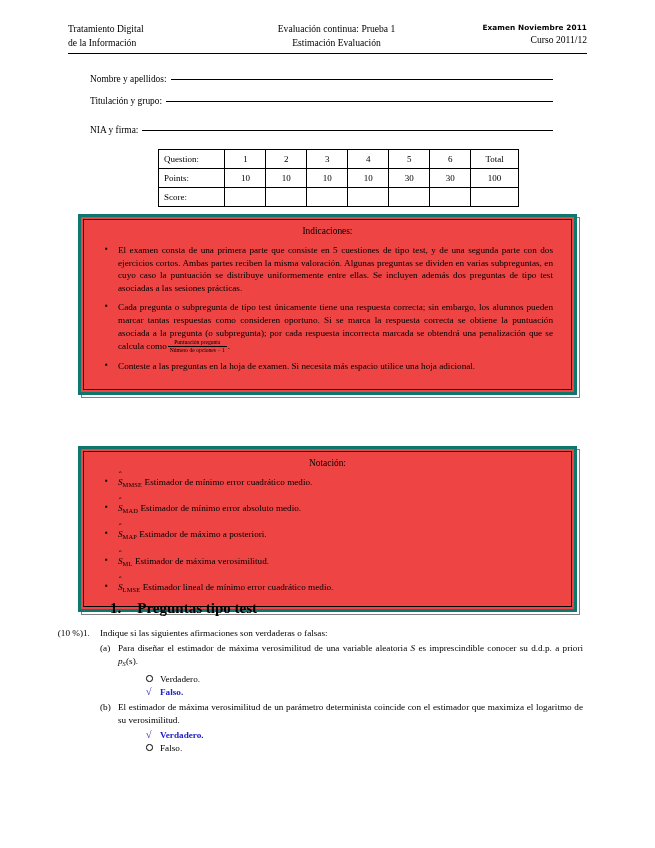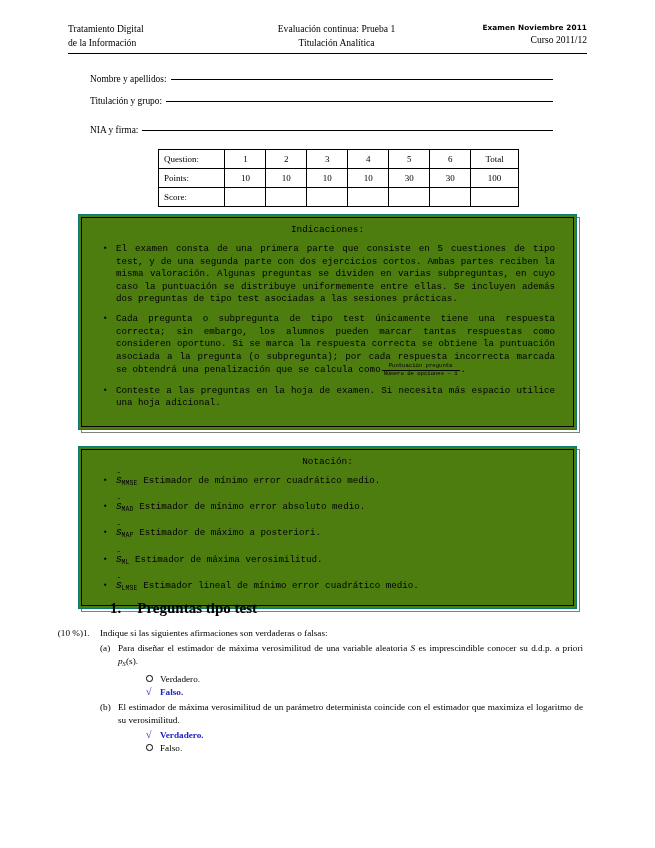--- a/index.html
+++ b/index.html
@@ -115,25 +115,24 @@
     width: 52px;
   }
   table.score td.cell { width: 28px; }
   table.score td.total { width: 34px; }
 
   
   .fbox {
     position: absolute;
     left: 78px;
     width: 499px;
-    border: 1px solid #0f766e;
-    background: #4d7c0f;
+    border: 3px solid #0f766e;
+    background: #ef4444;
     box-shadow: 3px 3px 0 -1px #ffffff, 3px 3px 0 0 #808080;
     box-sizing: border-box;
-    font-family: Liberation Mono, monospace;
   }
   .fbox-inner {
     border: 1px solid #000;
     margin: 2px;
     padding: 6px 10px 8px 10px;
   }
   .fbox-title {
     text-align: center;
     font-size: 9.4px;
     margin-bottom: 7px;
@@ -262,21 +261,21 @@
 <div class="page">
 
   <div class="header">
     <div class="hdr-row">
       <div class="hdr-col-left">
         <div>Tratamiento Digital</div>
         <div>de la Información</div>
       </div>
       <div class="hdr-col-mid">
         <div>Evaluación continua: Prueba 1</div>
-        <div>Titulación Analítica</div>
+        <div>Estimación Evaluación</div>
       </div>
       <div class="hdr-col-right">
         <div class="hdr-exam">Examen Noviembre 2011</div>
         <div>Curso 2011/12</div>
       </div>
     </div>
     <div class="hdr-rule"></div>
   </div>
 
   <div class="fields">

